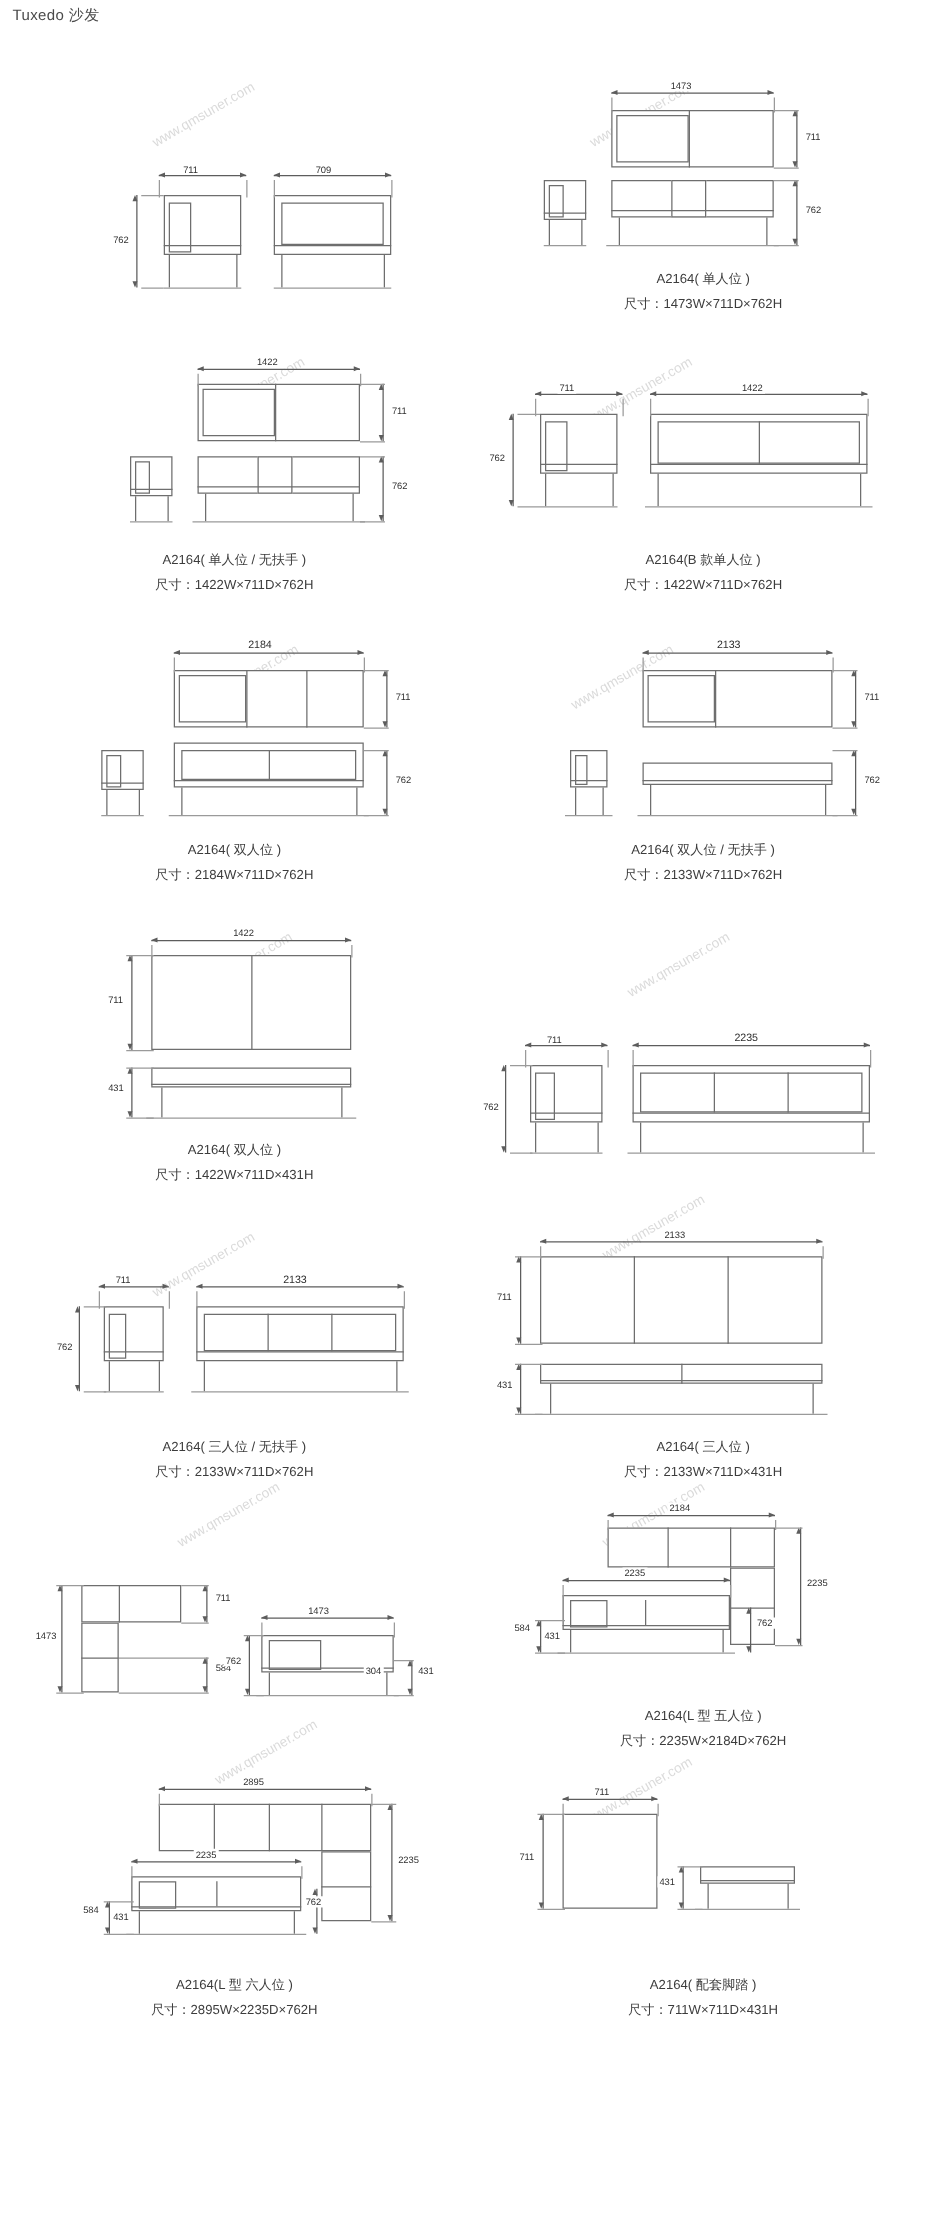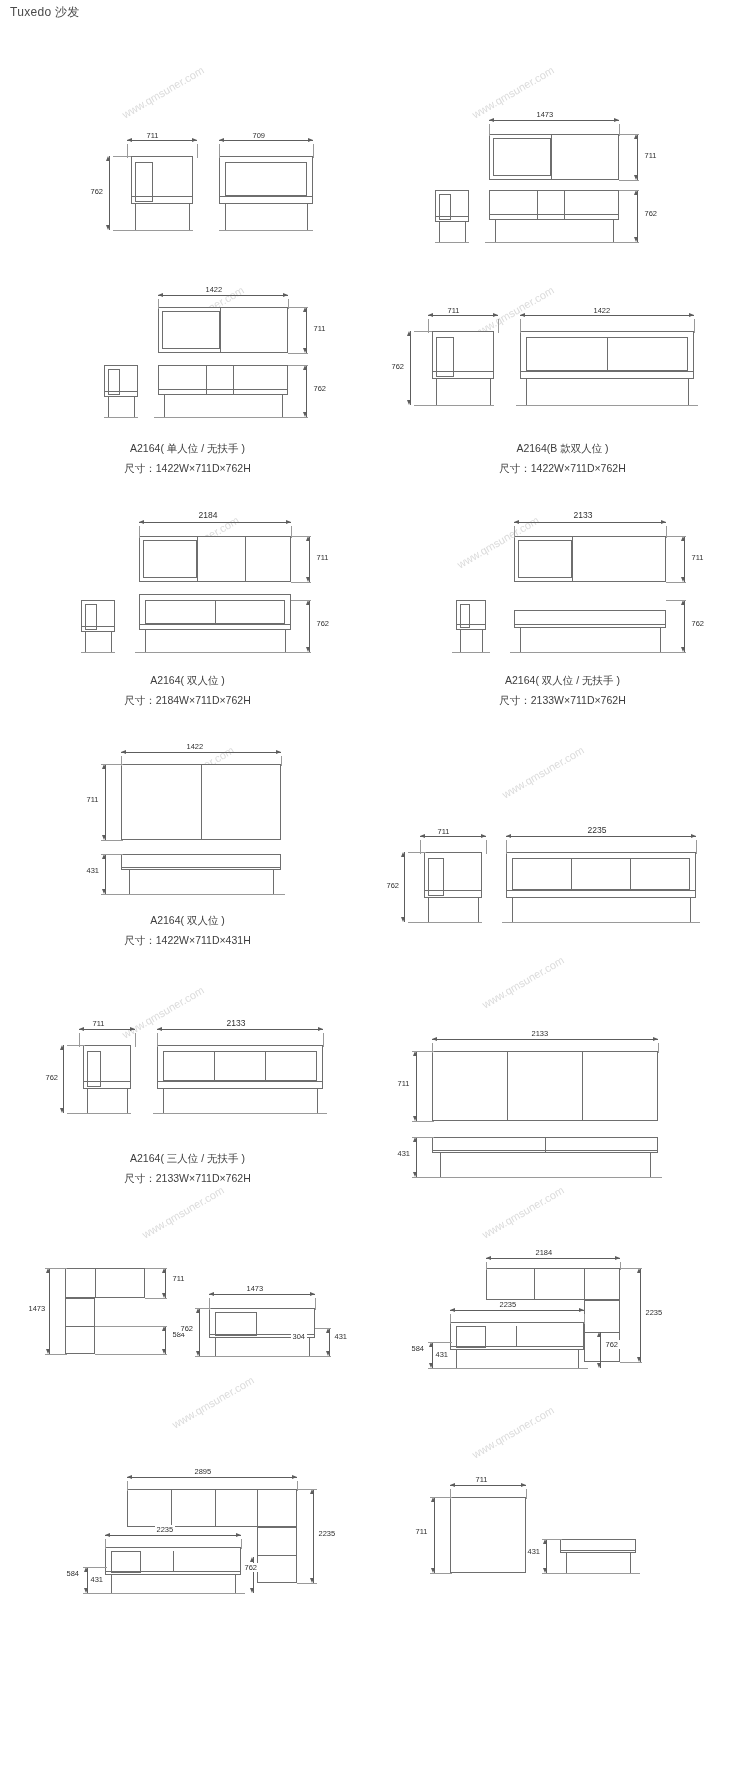--- a/index.html
+++ b/index.html
@@ -181,20 +181,24 @@
             <div class="line hline" style="left:92px;top:148px;width:138px;background:#9a9a9a;"></div>
 
             <div class="dim-v" style="left:244px;top:96px;height:52px;"></div>
             <div class="arrow arr-u" style="left:241.5px;top:96px;"></div>
             <div class="arrow arr-d" style="left:241.5px;top:143px;"></div>
             <div class="dim-label" style="left:250px;top:115px;">762</div>
             <div class="ext ext-h" style="left:226px;top:96px;width:20px;"></div>
             <div class="ext ext-h" style="left:226px;top:148px;width:20px;"></div>
           </div>
         </div>
+        <div class="caption">
+          <span class="name">A2164( 单人位 )</span>
+          <span class="size">尺寸：1473W×711D×762H</span>
+        </div>
       </div>
     </div>
 
     <div class="row">
 
       <div class="cell half" style="height:225px;">
         <div class="art" style="height:162px;">
           <div class="draw" style="width:340px;height:160px;">
             <div class="box" style="left:140px;top:34px;width:130px;height:46px;"></div>
             <div class="box" style="left:144px;top:38px;width:58px;height:38px;"></div>
@@ -271,21 +275,21 @@
             <div class="line hline" style="left:128px;top:132px;width:182px;background:#9a9a9a;"></div>
             <div class="dim-h" style="left:132px;top:42px;width:174px;"></div>
             <div class="arrow arr-l" style="left:132px;top:39.5px;"></div>
             <div class="arrow arr-r" style="left:301px;top:39.5px;"></div>
             <div class="dim-label" style="left:204px;top:33px;">1422</div>
             <div class="ext ext-v" style="left:132px;top:46px;height:14px;"></div>
             <div class="ext ext-v" style="left:306px;top:46px;height:14px;"></div>
           </div>
         </div>
         <div class="caption">
-          <span class="name">A2164(B 款双人位 )</span>
+          <span class="name">A2164(B 款单人位 )</span>
           <span class="size">尺寸：1422W×711D×762H</span>
         </div>
       </div>
     </div>
 
     <div class="row">
 
       <div class="cell half" style="height:232px;">
         <div class="art" style="height:168px;">
           <div class="draw" style="width:350px;height:165px;">
@@ -531,20 +535,24 @@
             <div class="leg" style="left:52px;top:136px;height:24px;"></div>
             <div class="leg" style="left:262px;top:136px;height:24px;"></div>
             <div class="line hline" style="left:40px;top:160px;width:234px;background:#9a9a9a;"></div>
             <div class="dim-v" style="left:28px;top:120px;height:40px;"></div>
             <div class="arrow arr-u" style="left:25.5px;top:120px;"></div>
             <div class="arrow arr-d" style="left:25.5px;top:155px;"></div>
             <div class="dim-label" style="left:8px;top:132px;">431</div>
             <div class="ext ext-h" style="left:24px;top:120px;width:22px;"></div>
             <div class="ext ext-h" style="left:24px;top:160px;width:22px;"></div>
           </div>
+        </div>
+        <div class="caption">
+          <span class="name">A2164( 三人位 )</span>
+          <span class="size">尺寸：2133W×711D×431H</span>
         </div>
       </div>
     </div>
 
     <div class="row">
 
       <div class="cell half" style="height:215px;">
         <div class="art" style="height:160px;">
           <div class="draw" style="width:350px;height:158px;">
 
@@ -640,20 +648,24 @@
             <div class="dim-label" style="left:22px;top:98px;">584</div>
             <div class="dim-label" style="left:46px;top:104px;">431</div>
             <div class="ext ext-h" style="left:40px;top:96px;width:24px;"></div>
             <div class="ext ext-h" style="left:40px;top:122px;width:24px;"></div>
             <div class="dim-v" style="left:212px;top:86px;height:36px;"></div>
             <div class="arrow arr-u" style="left:209.5px;top:86px;"></div>
             <div class="arrow arr-d" style="left:209.5px;top:117px;"></div>
             <div class="dim-label" style="left:216px;top:94px;">762</div>
           </div>
         </div>
+        <div class="caption">
+          <span class="name">A2164(L 型 五人位 )</span>
+          <span class="size">尺寸：2235W×2184D×762H</span>
+        </div>
       </div>
     </div>
 
     <div class="row">
 
       <div class="cell half" style="height:215px;">
         <div class="art" style="height:160px;">
           <div class="draw" style="width:350px;height:158px;">
             <div class="box" style="left:114px;top:28px;width:170px;height:38px;"></div>
             <div class="box" style="left:244px;top:66px;width:40px;height:56px;"></div>
@@ -693,20 +705,24 @@
             <div class="dim-label" style="left:52px;top:108px;">584</div>
             <div class="dim-label" style="left:76px;top:114px;">431</div>
             <div class="ext ext-h" style="left:70px;top:106px;width:24px;"></div>
             <div class="ext ext-h" style="left:70px;top:132px;width:24px;"></div>
             <div class="dim-v" style="left:240px;top:96px;height:36px;"></div>
             <div class="arrow arr-u" style="left:237.5px;top:96px;"></div>
             <div class="arrow arr-d" style="left:237.5px;top:127px;"></div>
             <div class="dim-label" style="left:230px;top:102px;">762</div>
           </div>
         </div>
+        <div class="caption">
+          <span class="name">A2164(L 型 六人位 )</span>
+          <span class="size">尺寸：2895W×2235D×762H</span>
+        </div>
       </div>
 
       <div class="cell half" style="height:215px;">
         <div class="art" style="height:160px;">
           <div class="draw" style="width:350px;height:158px;">
             <div class="box" style="left:62px;top:36px;width:76px;height:76px;"></div>
             <div class="dim-h" style="left:62px;top:24px;width:76px;"></div>
             <div class="arrow arr-l" style="left:62px;top:21.5px;"></div>
             <div class="arrow arr-r" style="left:133px;top:21.5px;"></div>
             <div class="dim-label" style="left:86px;top:14px;">711</div>
@@ -725,17 +741,21 @@
             <div class="leg" style="left:242px;top:92px;height:20px;"></div>
             <div class="line hline" style="left:168px;top:112px;width:84px;background:#9a9a9a;"></div>
             <div class="dim-v" style="left:158px;top:78px;height:34px;"></div>
             <div class="arrow arr-u" style="left:155.5px;top:78px;"></div>
             <div class="arrow arr-d" style="left:155.5px;top:107px;"></div>
             <div class="dim-label" style="left:138px;top:86px;">431</div>
             <div class="ext ext-h" style="left:154px;top:78px;width:20px;"></div>
             <div class="ext ext-h" style="left:154px;top:112px;width:20px;"></div>
           </div>
         </div>
+        <div class="caption">
+          <span class="name">A2164( 配套脚踏 )</span>
+          <span class="size">尺寸：711W×711D×431H</span>
+        </div>
       </div>
     </div>
 
   </div>
 </div>
 
 </body></html>

